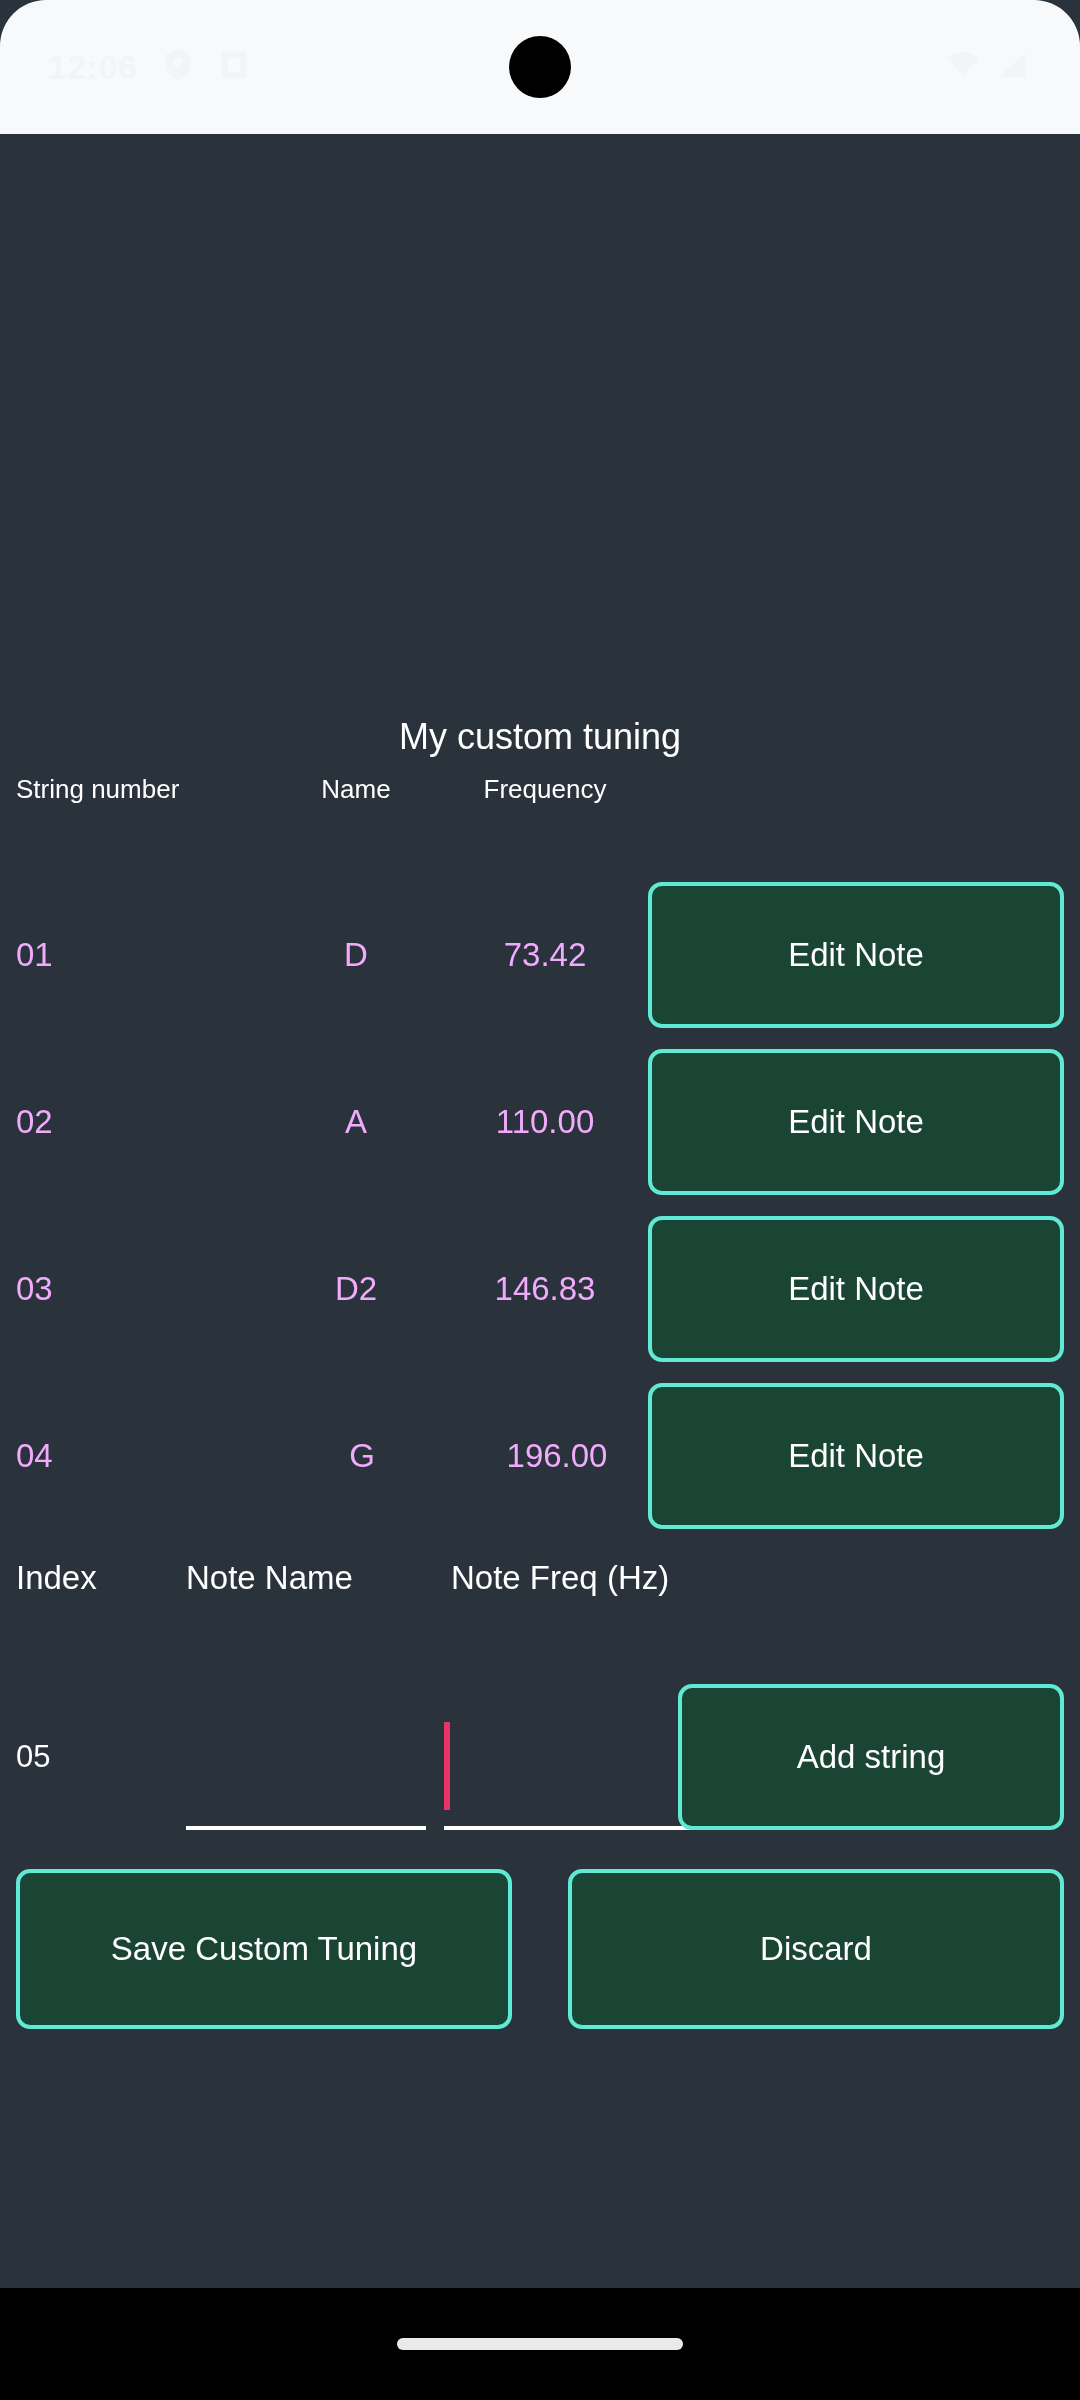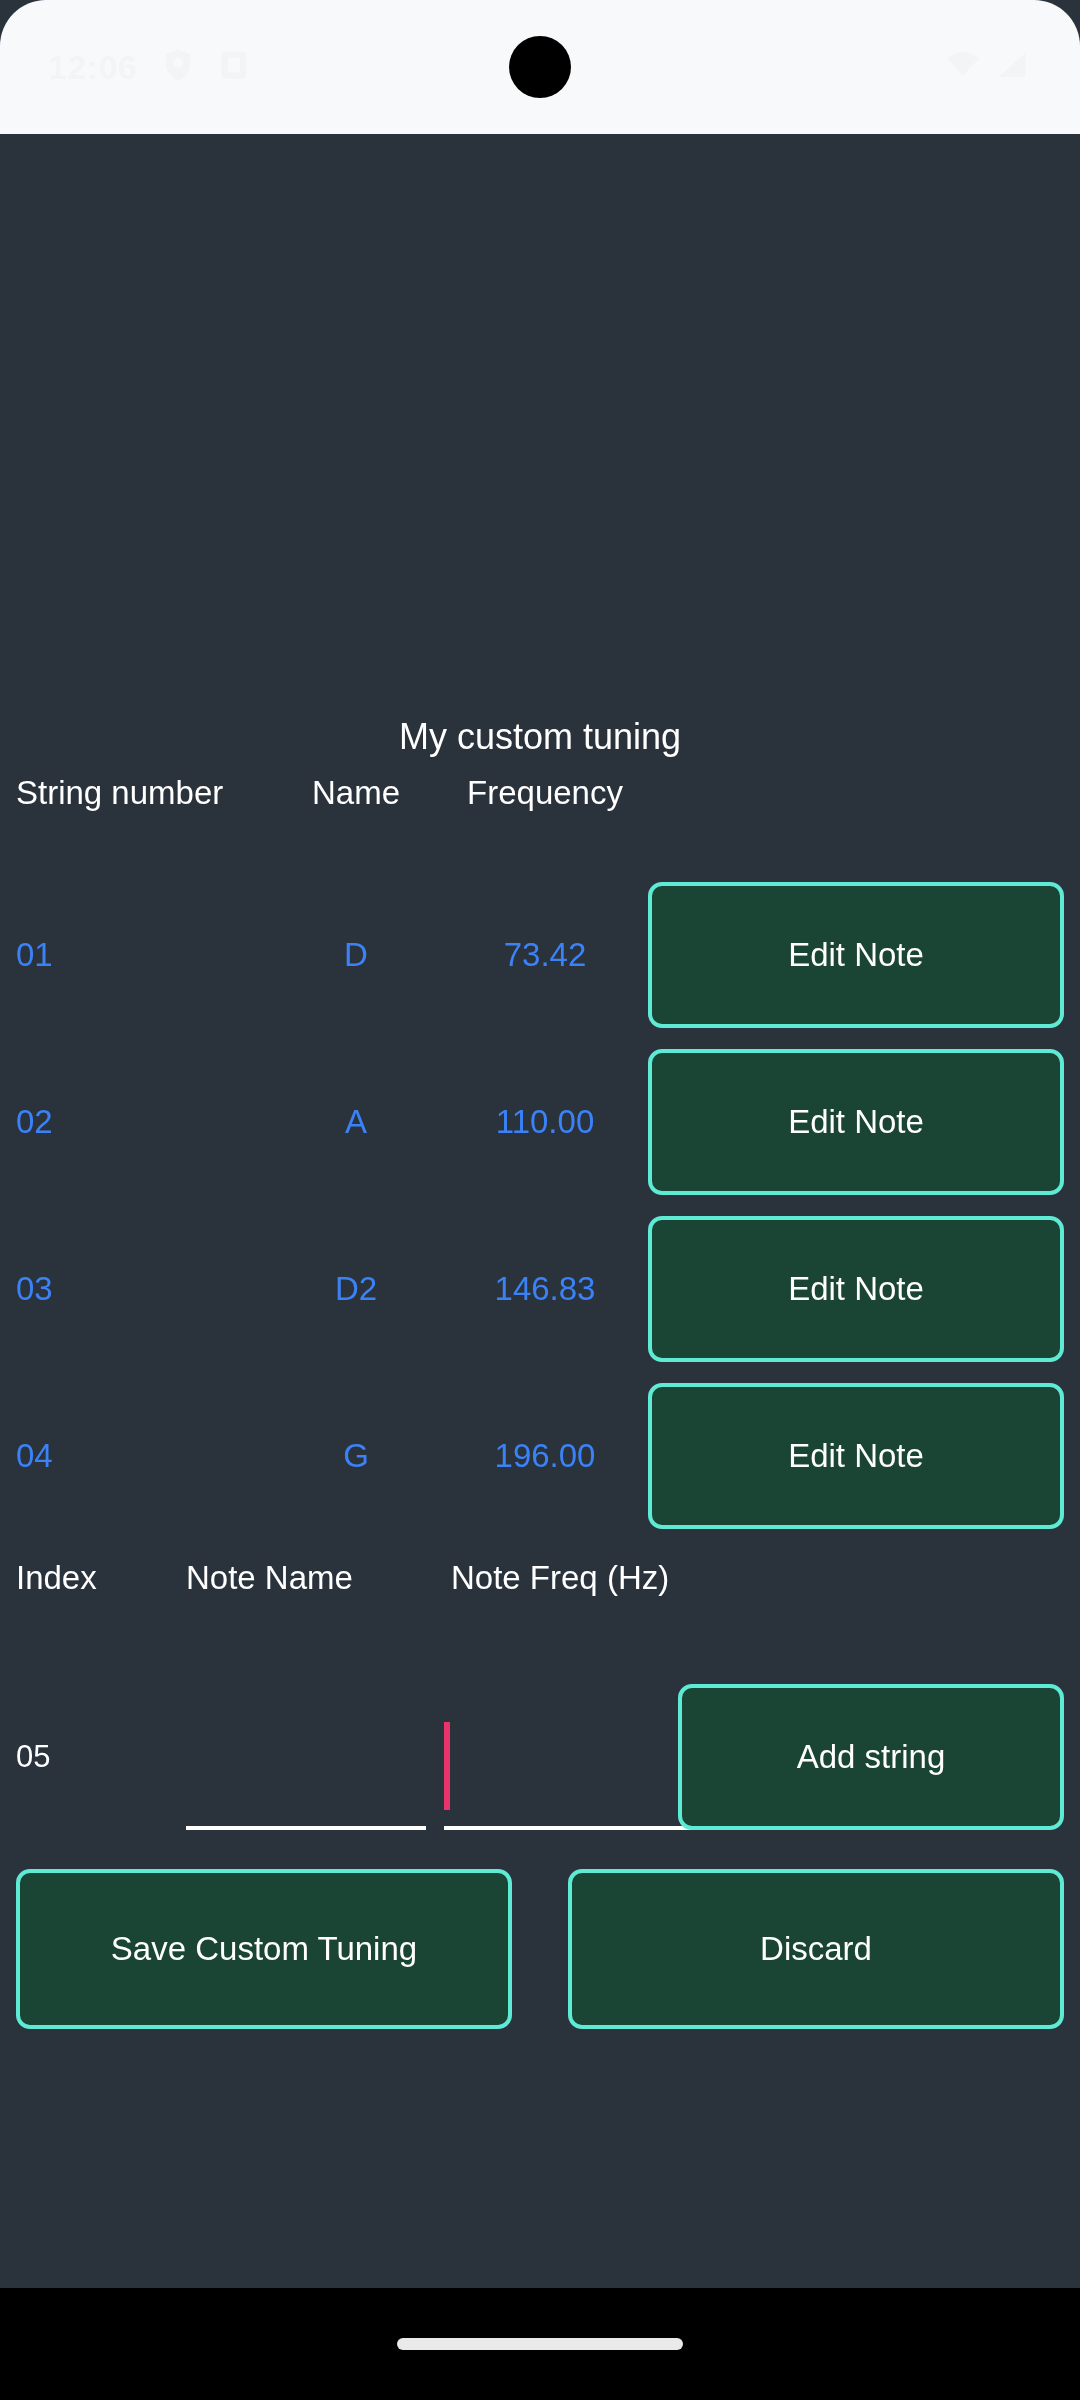--- a/index.html
+++ b/index.html
@@ -67,39 +67,39 @@
   .tuning-table {
     position:absolute;
     top:640px; left:16px; right:16px;
   }
   .col-num   { width:256px; flex:0 0 256px; }
   .col-name  { width:168px; flex:0 0 168px; text-align:center; }
   .col-freq  { width:210px; flex:0 0 210px; text-align:center; }
   .col-btn   { flex:1 1 auto; }
 
   .th {
-    font-size:33px; color:#FFFFFF; line-height:1.16;
+    font-size:26px; color:#FFFFFF; line-height:1.16;
   }
   .th-num { padding-right:40px; }
 
   .hdr {
     position:absolute; top:0; left:0; right:0;
     display:flex; align-items:flex-start;
   }
   .hdr .col-num  { padding-left:0; }
   .hdr .col-name { text-align:center; }
   .hdr .col-freq { text-align:center; }
 
   .srow {
     position:absolute; left:0; right:0;
     display:flex; align-items:center;
     height:146px;
   }
   .srow .cell {
-    font-size:33px; color:#3b82f6;
+    font-size:33px; color:#f0abfc;
   }
   .cell-num { text-align:left; }
   .cell-name { text-align:center; }
   .cell-freq { text-align:center; }
 
   .btn {
     background:#1A4433;
     border:4px solid #5eead4;
     border-radius:14px;
     color:#FFFFFF;
@@ -262,21 +262,21 @@
         <div class="btn btn-edit">Edit Note</div>
       </div>
 
       <div class="srow" style="top:442px;">
         <div class="col-num cell cell-num">03</div>
         <div class="col-name cell cell-name">D2</div>
         <div class="col-freq cell cell-freq">146.83</div>
         <div class="btn btn-edit">Edit Note</div>
       </div>
 
-      <div class="srow" style="top:609px;">
+      <div class="srow" style="top:609px;gap:6px;">
         <div class="col-num cell cell-num">04</div>
         <div class="col-name cell cell-name">G</div>
         <div class="col-freq cell cell-freq">196.00</div>
         <div class="btn btn-edit">Edit Note</div>
       </div>
     </div>
 
     <div class="add-section">
       <div class="add-hdr">
         <div class="ah-index ah">Index</div>

